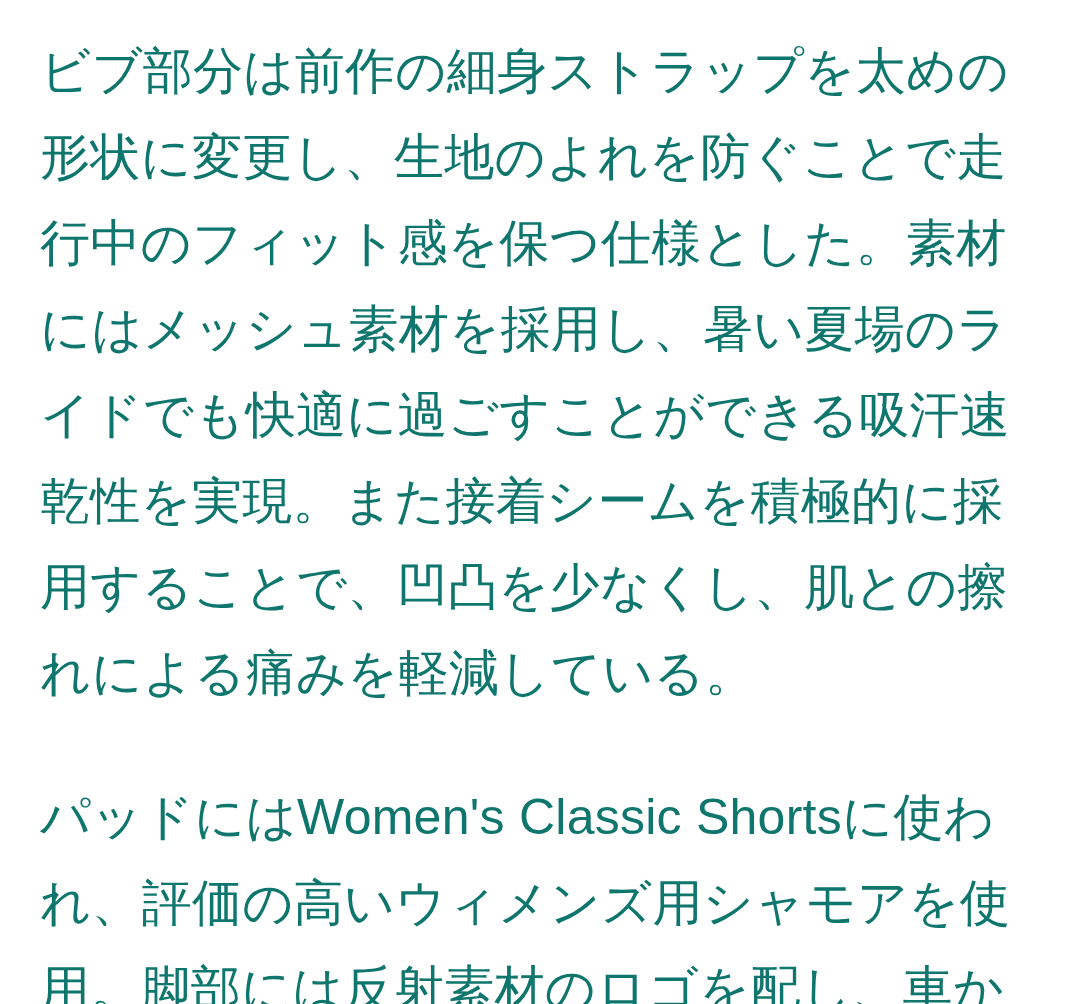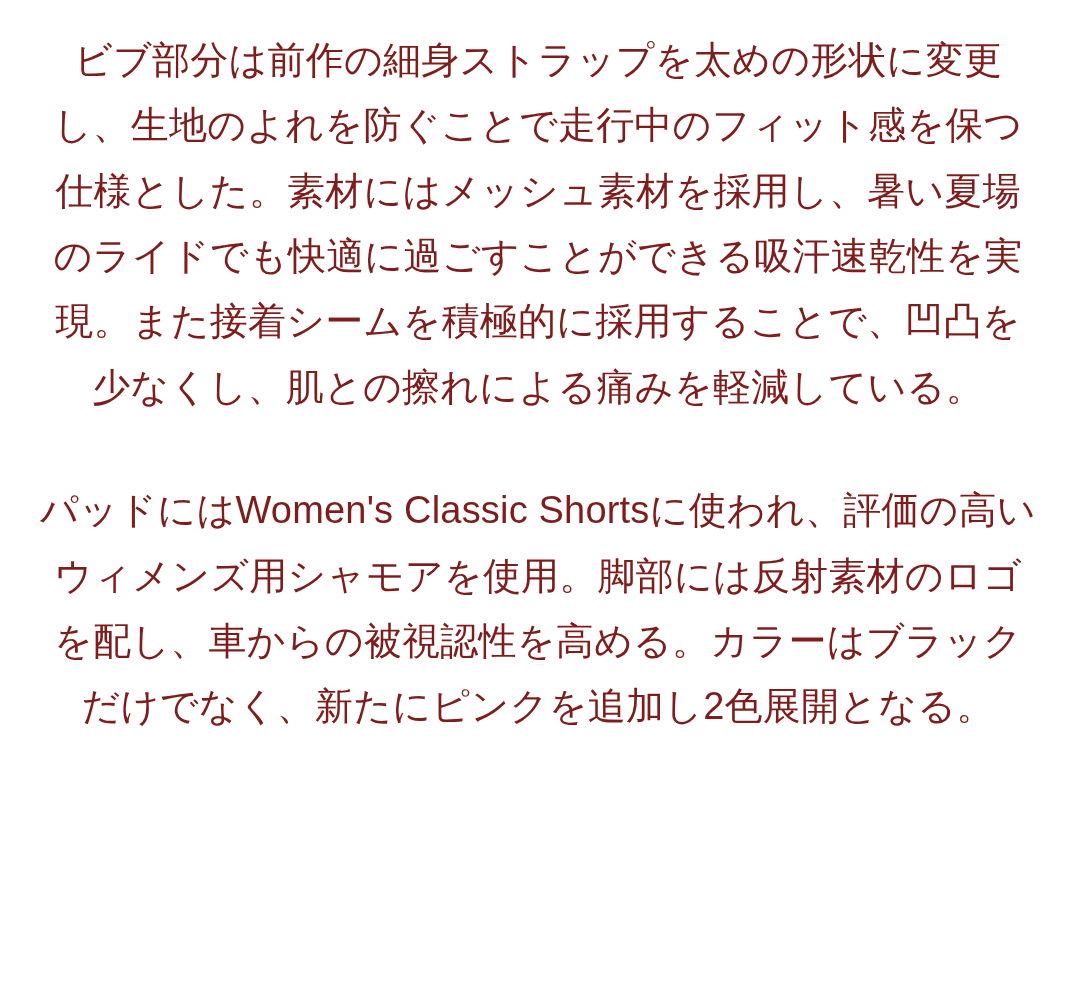--- a/index.html
+++ b/index.html
@@ -18,26 +18,26 @@
     box-sizing: border-box;
     width: 1080px;
     height: 1004px;
     padding: 28px 44px 0 40px;
     background: #ffffff;
   }
   .article-body {
     display: block;
   }
   .paragraph {
-    font-size: 38px;
+    font-size: 50px;
     line-height: 1.72;
     letter-spacing: 0.005em;
-    text-align: center;
+    text-align: left;
     margin: 0;
-    color: #7f1d1d;
+    color: #0f766e;
     word-break: break-all;
     overflow-wrap: anywhere;
   }
   .paragraph + .paragraph {
     margin-top: 58px;
   }
 </style>
 </head>
 <body>
 

